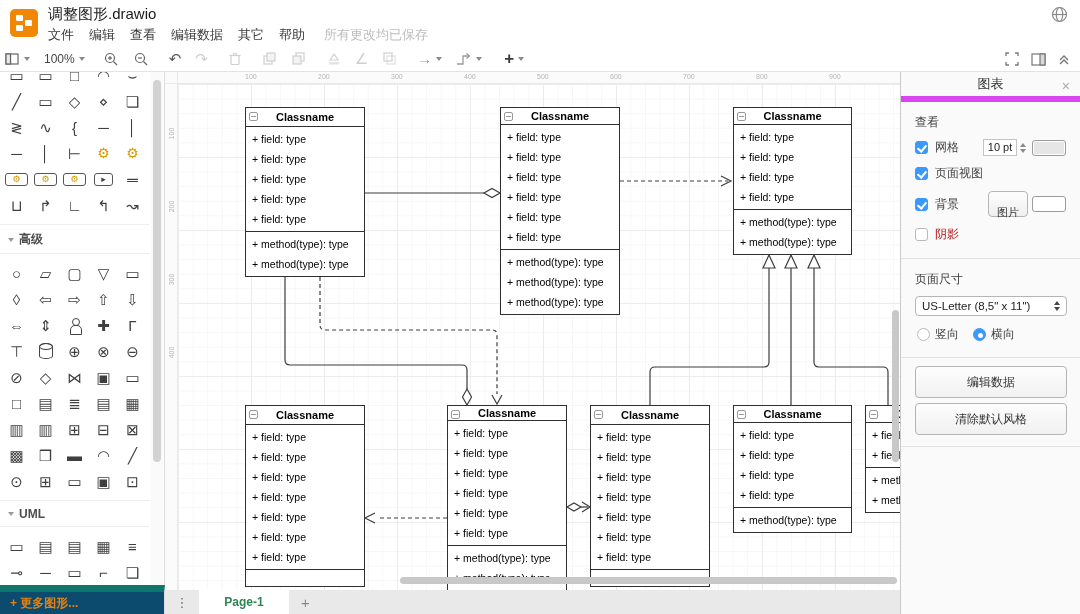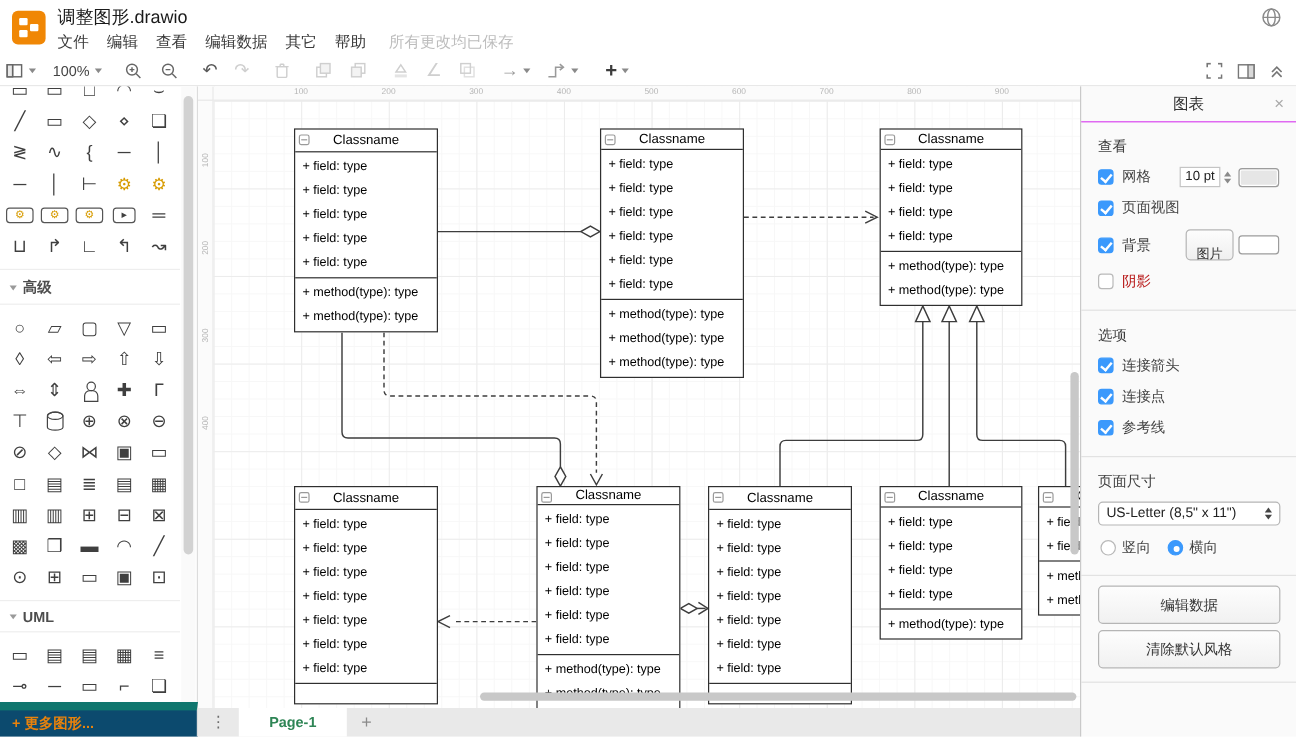--- a/index.html
+++ b/index.html
@@ -76,21 +76,21 @@
   #hruler span { position:absolute; top:1px; font-size:7px; color:#b5b5b5; }
   #vruler { position:absolute; left:0; top:12px; width:13px; height:506px; background:#fbfbfb;
     border-right:1px solid #e8e8e8; }
   #vruler span { position:absolute; left:1px; font-size:7px; color:#b5b5b5; transform:rotate(-90deg); }
   #ruler-corner { position:absolute; left:0; top:0; width:13px; height:12px; background:#fbfbfb;
     border-right:1px solid #e8e8e8; border-bottom:1px solid #e8e8e8; }
   #edges { position:absolute; left:0; top:0; width:735px; height:518px; }
 
   .uml-class { position:absolute; background:#fff; border:1px solid #2f2f2f; font-size:10.5px; color:#000; }
   .uml-title { height:19px; border-bottom:1px solid #2f2f2f; display:flex; align-items:center;
-    justify-content:center; font-weight:normal; font-size:11px; position:relative; }
+    justify-content:center; font-weight:bold; font-size:11px; position:relative; }
   .collapse-box { position:absolute; left:3px; top:4px; width:9px; height:9px; border:1px solid #9a9a9a;
     border-radius:2px; }
   .collapse-box::after { content:""; position:absolute; left:1px; top:3px; width:5px; height:1px; background:#9a9a9a; }
   .uml-fields { padding:2px 0; }
   .uml-methods { border-top:1px solid #2f2f2f; padding:2px 0; flex:1; }
   .uml-line { height:20px; line-height:20px; padding-left:6px; white-space:nowrap; overflow:hidden; }
 
   #canvas-vscroll { position:absolute; right:1px; top:238px; width:7px; height:152px; background:#c8c8c8; border-radius:4px; }
   #canvas-hscroll { position:absolute; left:235px; top:505px; width:497px; height:7px; background:#c8c8c8; border-radius:4px; }
 
@@ -98,21 +98,21 @@
   #footer { position:absolute; left:165px; top:590px; width:735px; height:24px; background:#e9e9e9;
     display:flex; align-items:center; }
   #page-menu { width:34px; text-align:center; color:#6d6d6d; font-size:13px; cursor:pointer; }
   #page-tab { width:90px; height:24px; background:#fff; color:#2e8555; font-weight:bold; font-size:12px;
     display:flex; align-items:center; justify-content:center; cursor:pointer; }
   #add-page { margin-left:12px; color:#8a8a8a; font-size:15px; cursor:pointer; }
 
   
   #panel { position:absolute; left:900px; top:72px; width:180px; height:542px; background:#fafafa;
     border-left:1px solid #c9c9c9; font-size:12px; color:#444; }
-  #panel-header { height:30px; border-bottom:1px solid #d946ef; position:relative;
+  #panel-header { height:30px; border-bottom:6px solid #d946ef; position:relative;
     display:flex; align-items:center; justify-content:center; font-size:13px; color:#333; }
   #panel-close { position:absolute; right:10px; top:6px; color:#a9a9a9; font-size:14px; cursor:pointer; }
   .panel-section { padding:8px 14px 6px 14px; border-bottom:1px solid #e2e2e2; }
   .section-label { font-size:12px; color:#3d3d3d; margin:4px 0 8px 0; }
   .prow { display:flex; align-items:center; margin-bottom:9px; min-height:16px; }
   .cbx { width:13px; height:13px; border:1px solid #b9b9b9; border-radius:3px; background:#fff;
     margin-right:7px; flex:none; position:relative; cursor:pointer; }
   .cbx.checked { background:#3b99fc; border-color:#3b99fc; }
   .cbx.checked::after { content:""; position:absolute; left:3px; top:1px; width:4px; height:7px;
     border:solid #fff; border-width:0 2px 2px 0; transform:rotate(40deg); }
@@ -780,35 +780,20 @@
         <span class="spacer"></span>
         <span class="mini-btn">图片</span>
         <span class="swatch white"></span>
       </div>
       <div class="prow">
         <span class="cbx"></span>
         <span style="color:#b91c1c;">阴影</span>
       </div>
     </div>
 
-    <div class="panel-section">
-      <div class="section-label">选项</div>
-      <div class="prow">
-        <span class="cbx checked"></span>
-        <span>连接箭头</span>
-      </div>
-      <div class="prow">
-        <span class="cbx checked"></span>
-        <span>连接点</span>
-      </div>
-      <div class="prow">
-        <span class="cbx checked"></span>
-        <span>参考线</span>
-      </div>
-    </div>
 
     <div class="panel-section">
       <div class="section-label">页面尺寸</div>
       <div id="page-size-select">
         <span class="val">US-Letter (8,5" x 11")</span>
         <span class="updown">
             <i class="up"></i>
             <i class="down"></i>
           </span>
       </div>

